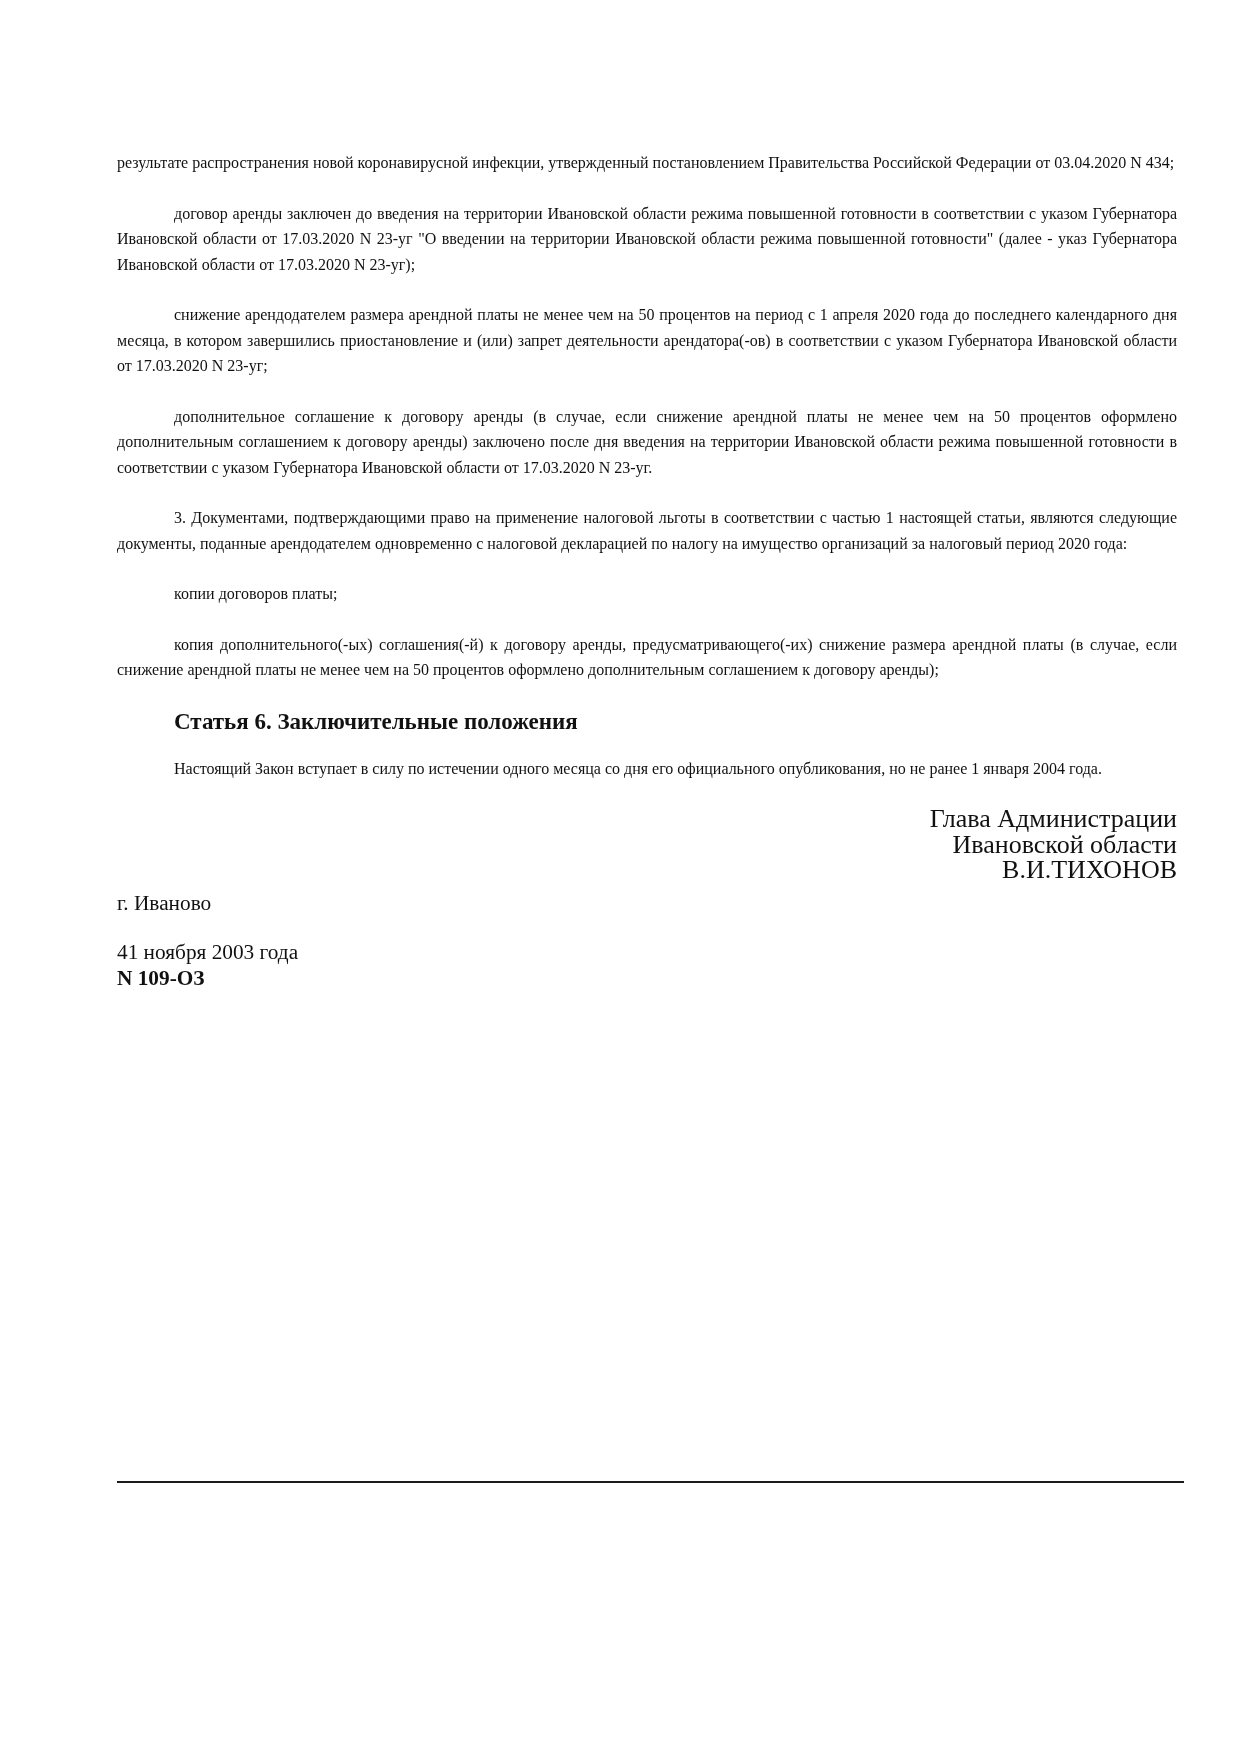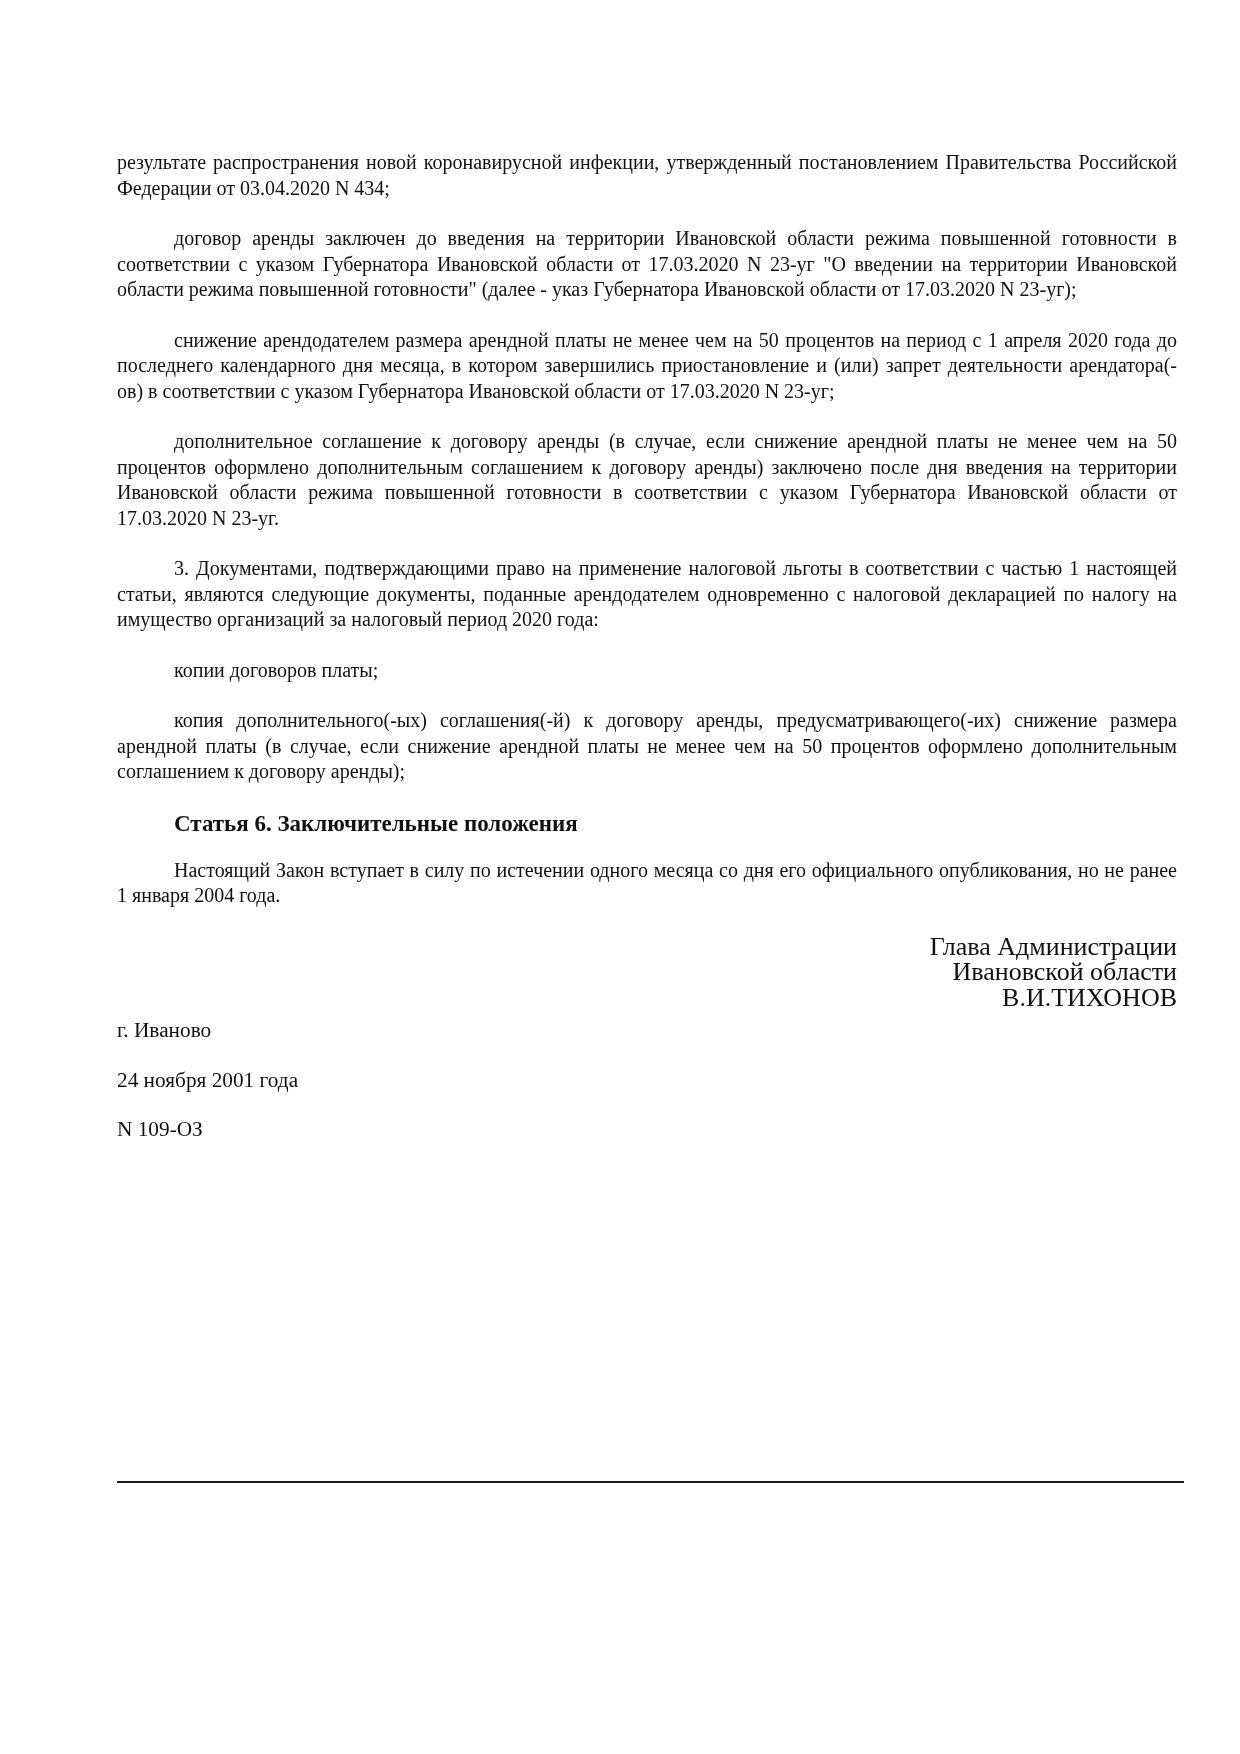--- a/index.html
+++ b/index.html
@@ -15,21 +15,21 @@
       font-family: "Liberation Serif", "DejaVu Serif", serif;
       color: #111111;
     }
     .page {
       position: absolute;
       left: 117px;
       top: 150px;
       width: 1060px;
     }
     .para {
-      font-size: 20px;
+      font-size: 16px;
       line-height: 25.5px;
       text-align: justify;
       margin: 0 0 25px 0;
     }
     .para.indent {
       text-indent: 57px;
     }
     .para.noindent {
       text-indent: 0;
     }
@@ -86,18 +86,18 @@
 
   <p class="para indent">Настоящий Закон вступает в силу по истечении одного месяца со дня его официального опубликования, но не ранее 1 января 2004 года.</p>
 
   <div class="signature">
     <div>Глава Администрации</div>
     <div>Ивановской области</div>
     <div>В.И.ТИХОНОВ</div>
   </div>
 
   <p class="meta-line" style="margin-top:8px;">г. Иваново</p>
-  <p class="meta-line" style="margin-top:24px;">24 ноября 2001 года</p>
-  <p class="meta-line" style="margin-top:24px;">N 109-ОЗ</p>
+  <p class="meta-line" style="margin-top:24px;">41 ноября 2003 года</p>
+  <p class="meta-line" style="font-weight:bold;">N 109-ОЗ</p>
 
 </div>
 
 <div class="divider"></div>
 
 </body></html>

